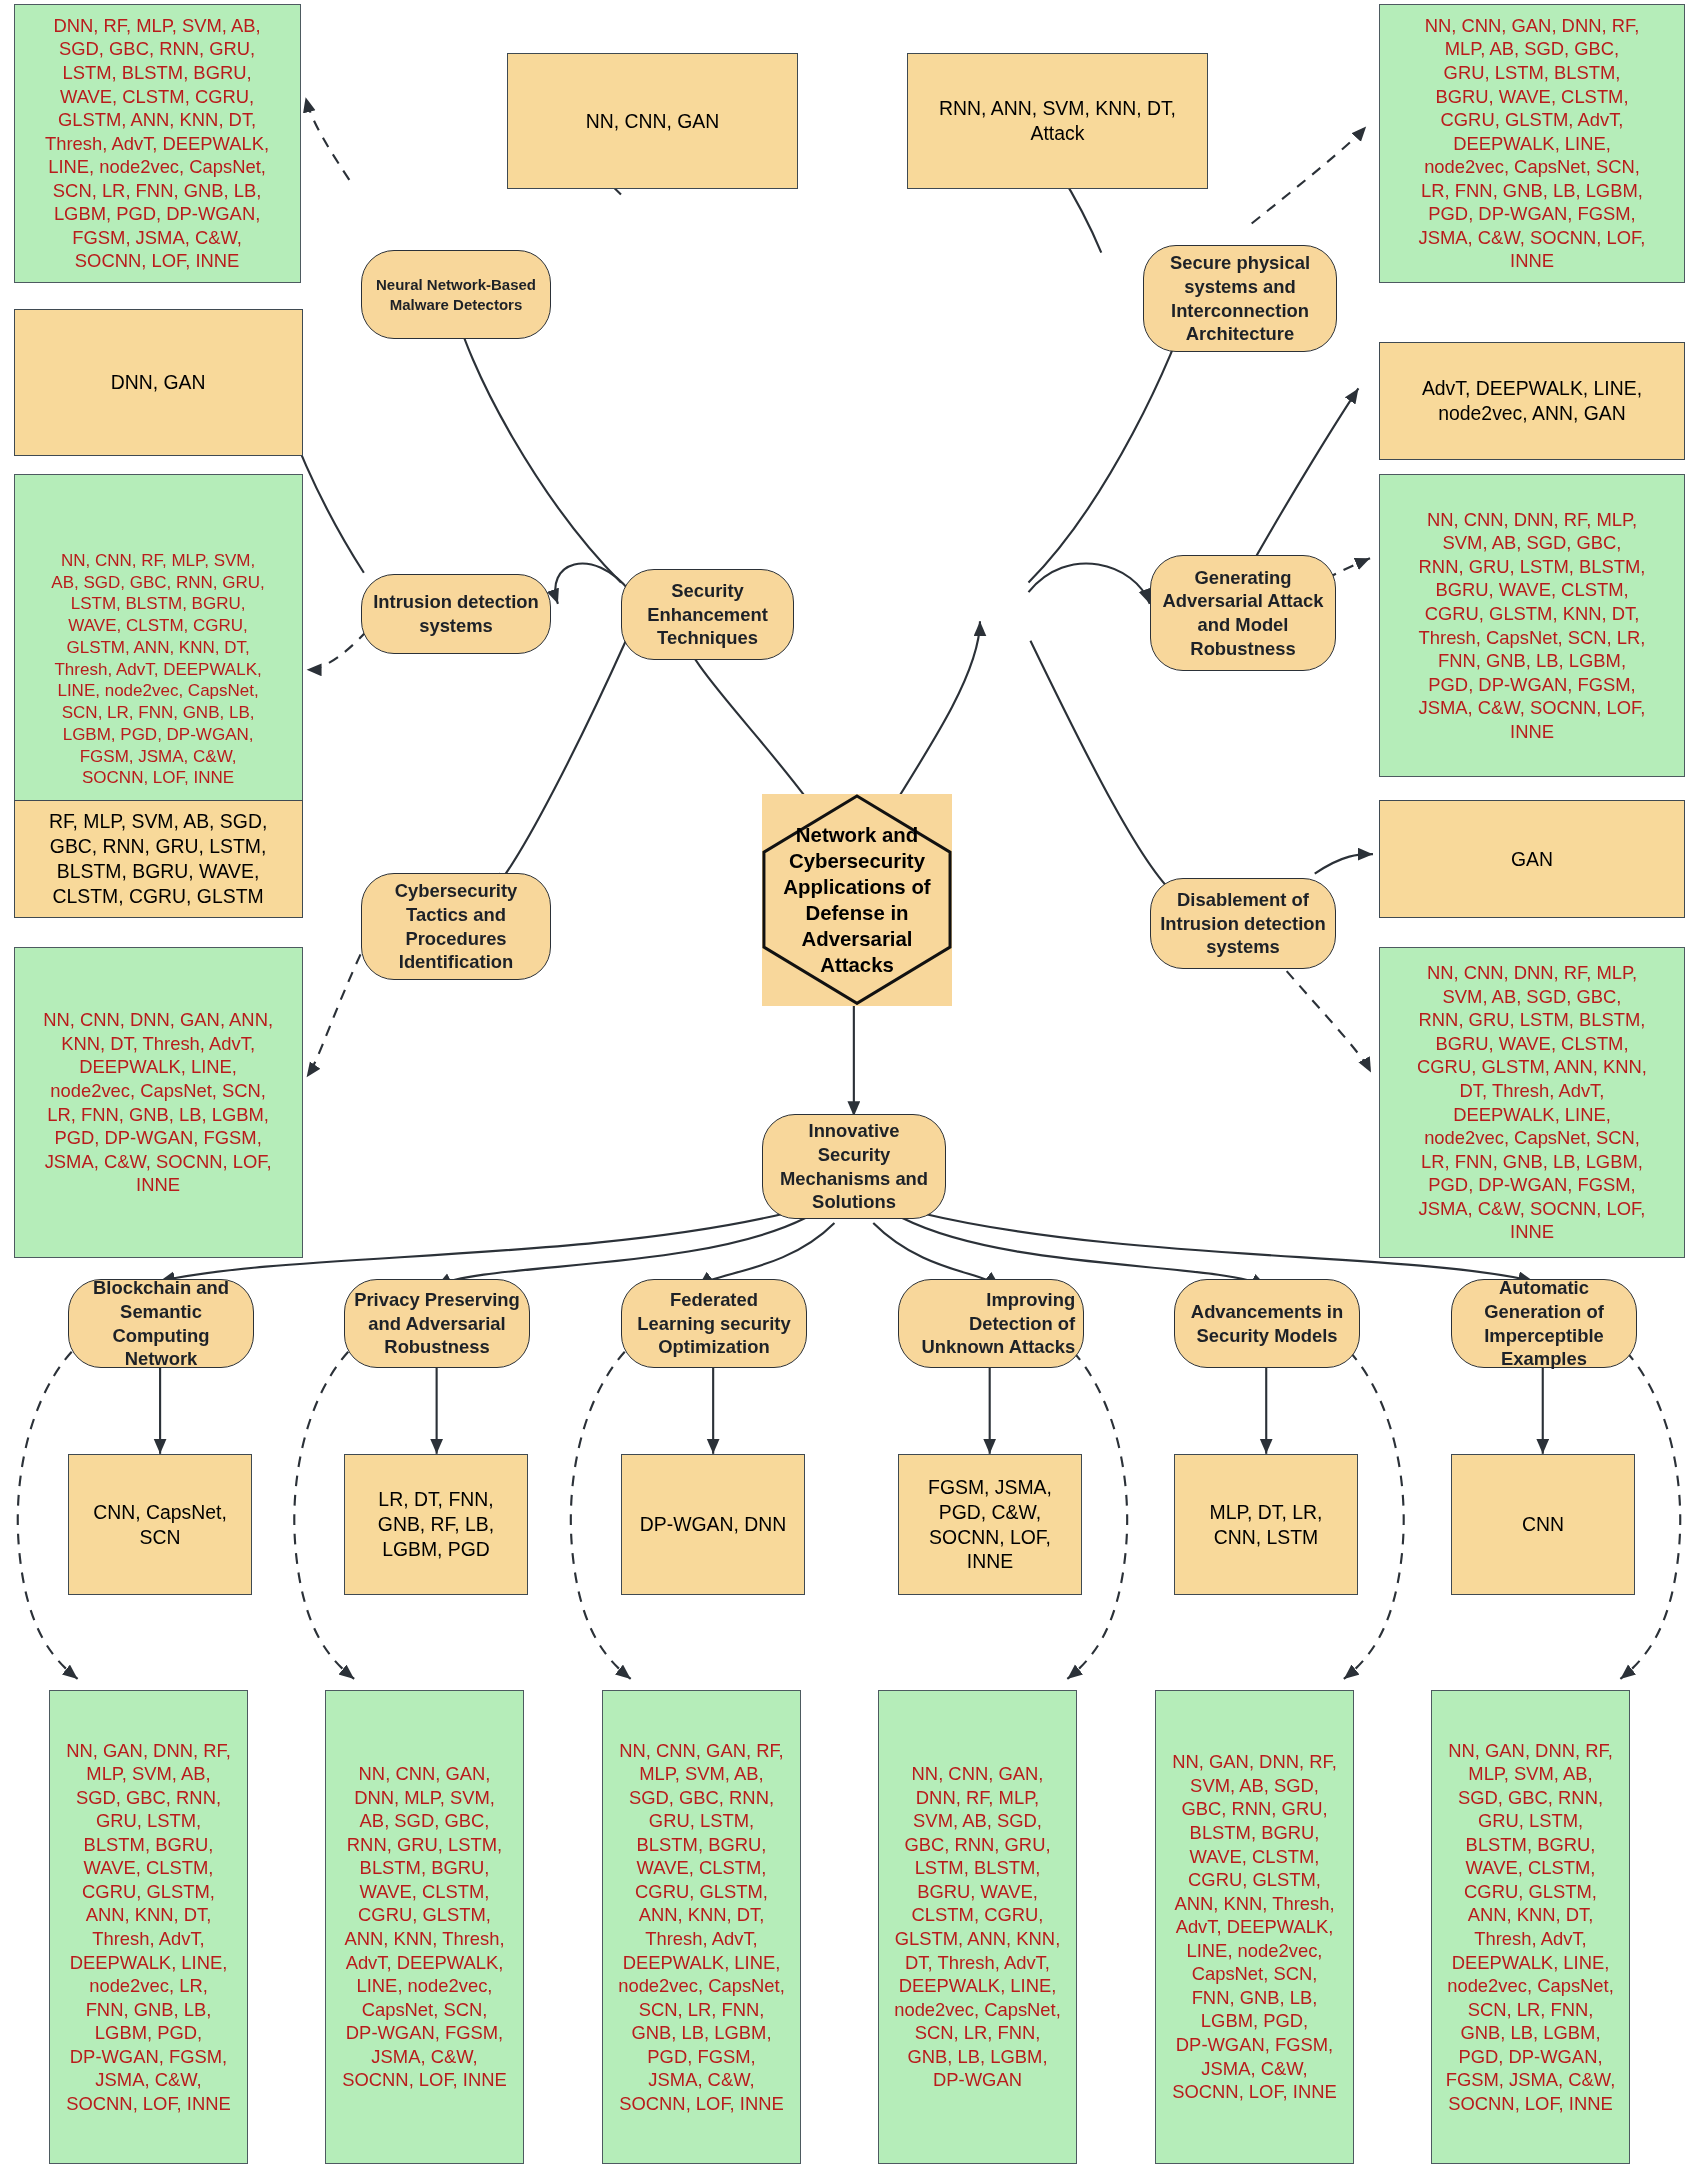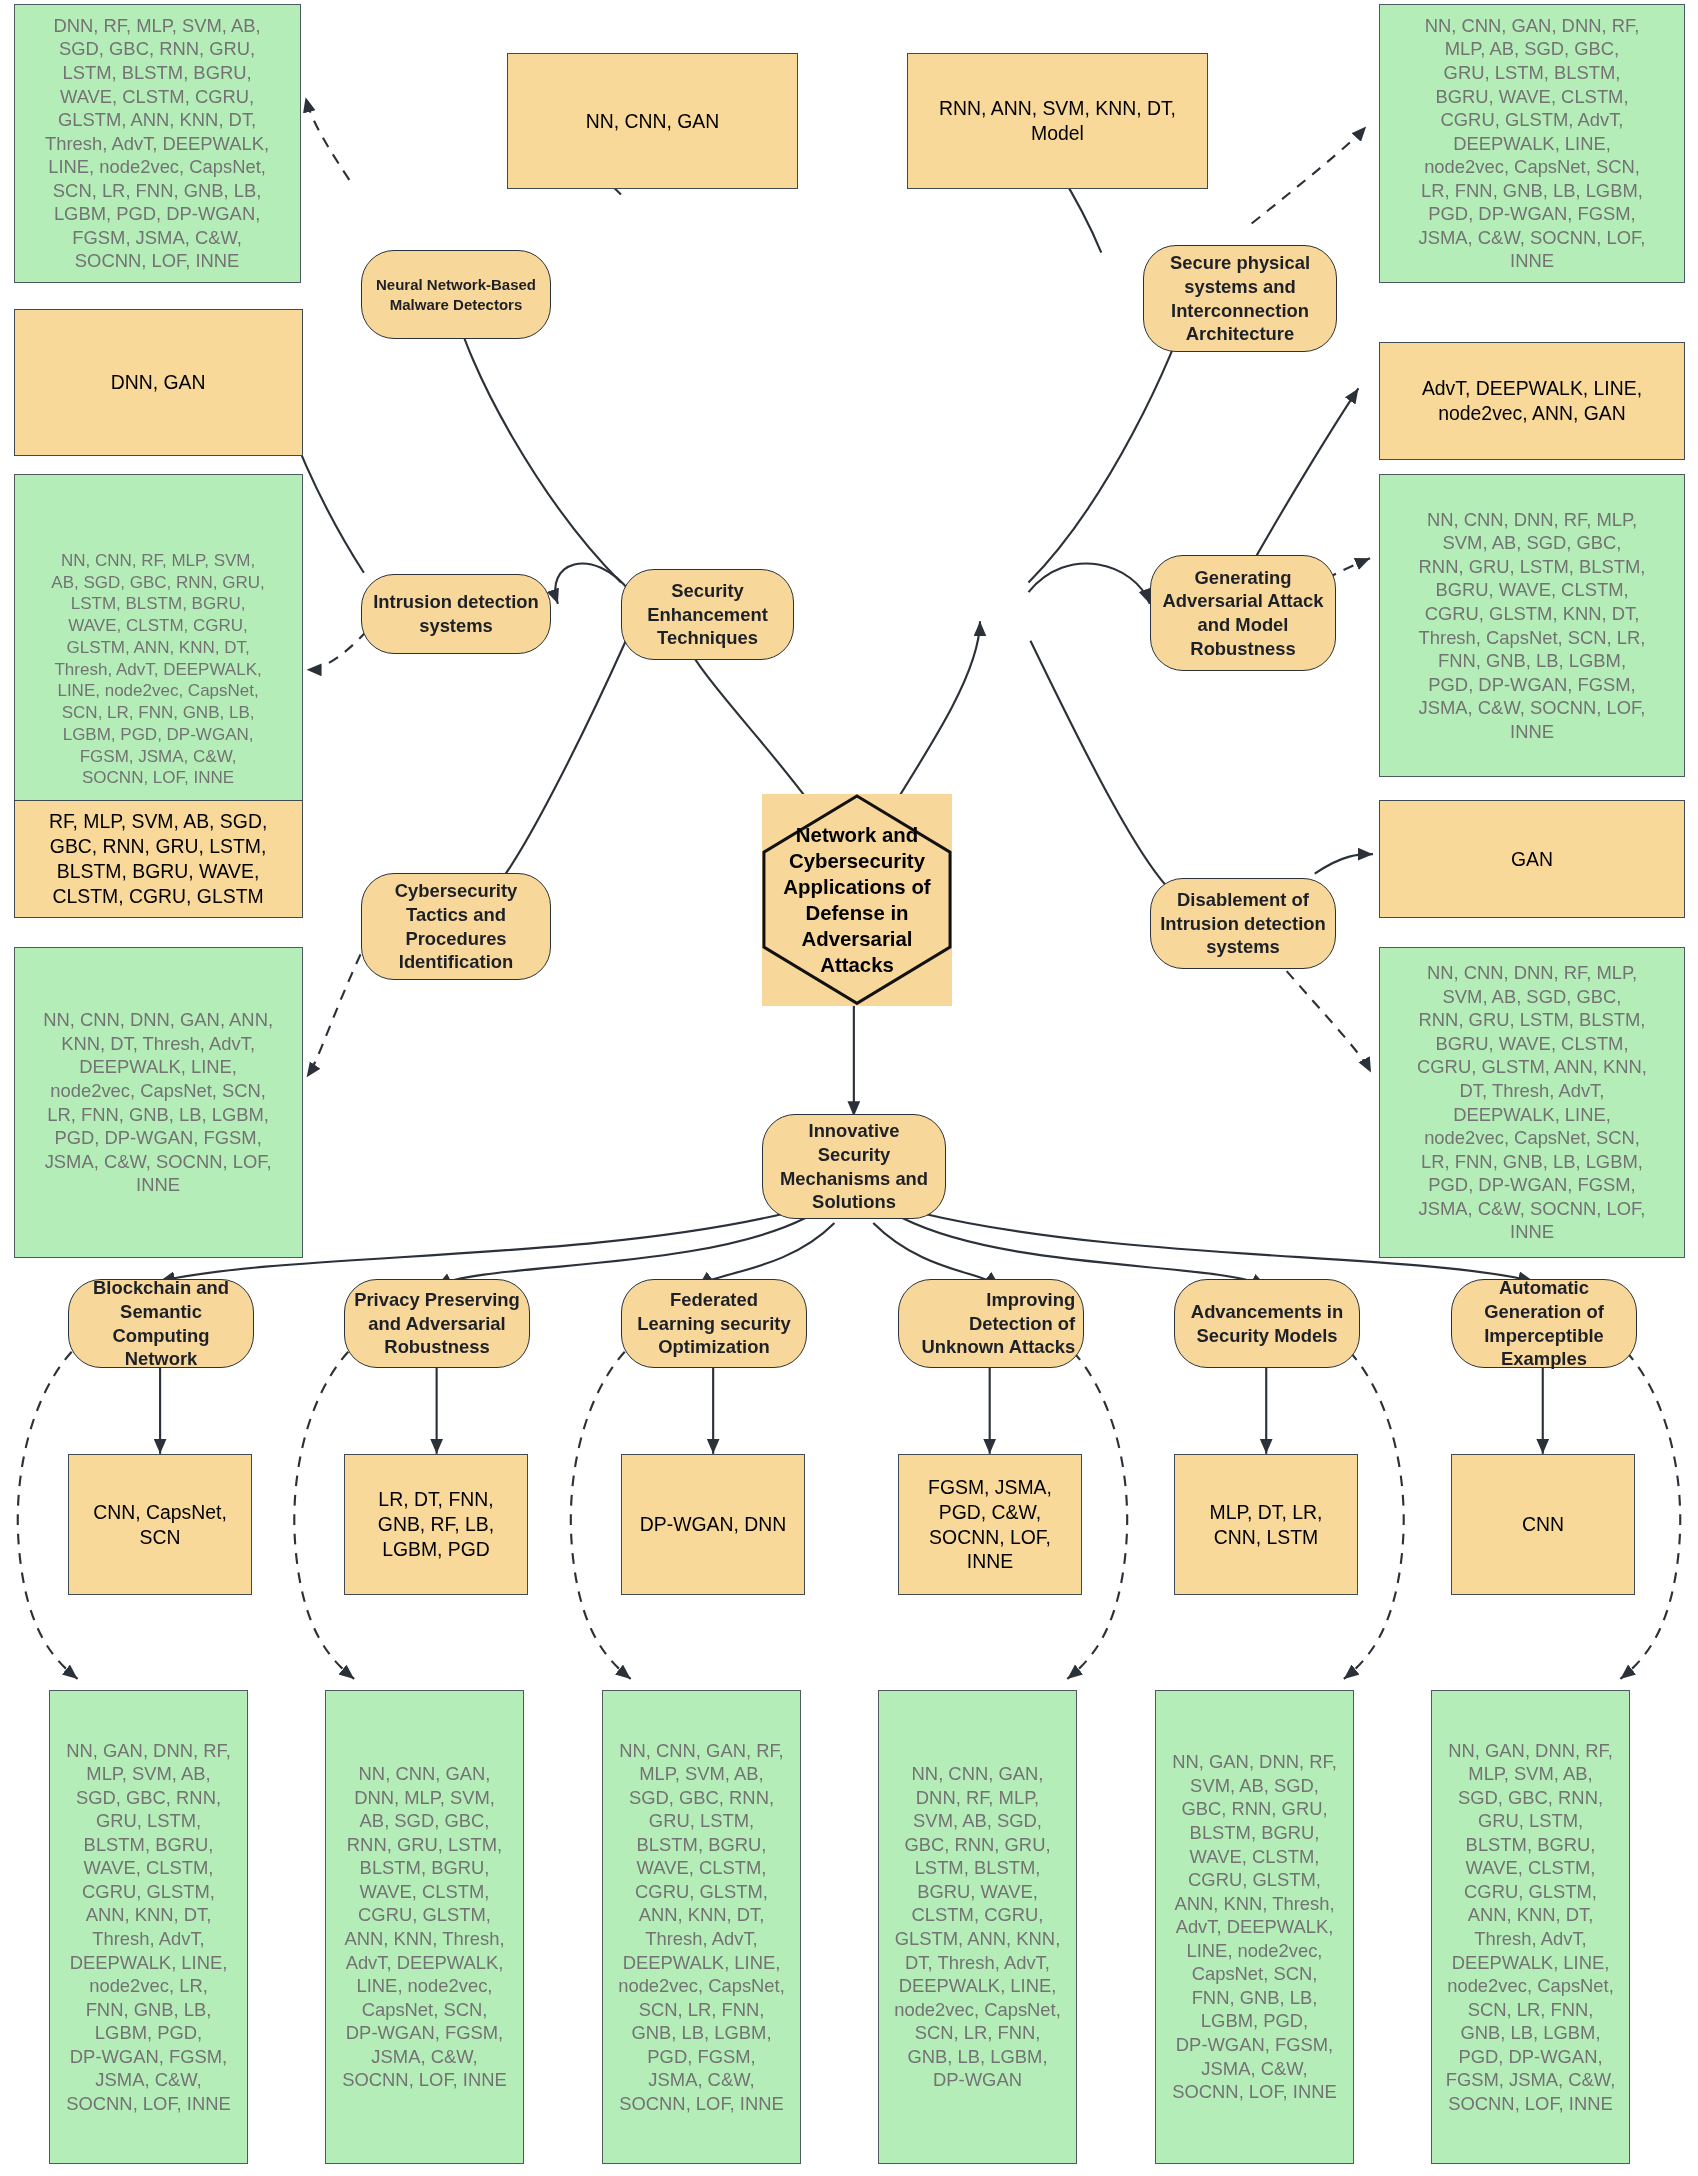--- a/index.html
+++ b/index.html
@@ -4,21 +4,21 @@
 <style>
   html,body{margin:0;padding:0;background:#ffffff;}
   body{font-family:"Liberation Sans", sans-serif;}
   #stage{position:relative;width:1698px;height:2177px;background:#fff;overflow:hidden;}
   svg#edges{position:absolute;left:0;top:0;width:1698px;height:2177px;pointer-events:none;}
 
   .node{position:absolute;box-sizing:border-box;display:flex;align-items:center;justify-content:center;text-align:center;
         color:#000;line-height:1.28;}
   .rect{background:#f8d99a;border:1.9px solid #3f4a52;}
   .green{background:#b5edb9;border:1.9px solid #4d5a60;}
-  .greenbox{color:#737373;}
+  .greenbox{color:#b91c1c;}
   .pill{background:#f8d79b;border:1.9px solid #2b3138;border-radius:33px;font-weight:bold;color:#1d2127;}
   .hex{background:#f8d79b;border:0;font-weight:bold;color:#000;}
   .hexshape{position:absolute;inset:0;background:#f8d79b;
     -webkit-clip-path:polygon(50% 0%,100% 27%,100% 73%,50% 100%,0% 73%,0% 27%);
     clip-path:polygon(50% 0%,100% 27%,100% 73%,50% 100%,0% 73%,0% 27%);}
   .hexborder{position:absolute;inset:0;}
   .hextext{position:relative;z-index:3;padding:0 13.6px;}
   .tx{white-space:pre-line;padding:3.9px 7.8px;}
 </style>
 </head>
@@ -95,21 +95,21 @@
 Thresh,  AdvT,  DEEPWALK,
 LINE,  node2vec,  CapsNet,
 SCN,  LR,  FNN,  GNB,  LB,
 LGBM,  PGD,  DP-WGAN,
 FGSM,  JSMA,  C&amp;W,
 SOCNN,  LOF,  INNE</div>
 
 <div class="node rect tx" style="left:507px;top:53px;width:291px;height:136px;font-size:19.4px;">NN,  CNN,  GAN</div>
 
 <div class="node rect tx" style="left:907px;top:53px;width:301px;height:136px;font-size:19.4px;">RNN,  ANN, SVM,  KNN,  DT,
-Model</div>
+Attack</div>
 
 <div class="node green tx greenbox" style="left:1379px;top:3.9px;width:306px;height:279px;font-size:18.4px;">NN, CNN, GAN, DNN, RF,
 MLP,   AB, SGD, GBC,
 GRU,  LSTM,  BLSTM,
 BGRU,  WAVE, CLSTM,
 CGRU, GLSTM,   AdvT,
 DEEPWALK,  LINE,
 node2vec,  CapsNet, SCN,
 LR,  FNN,  GNB,  LB,  LGBM,
 PGD,  DP-WGAN,  FGSM,

